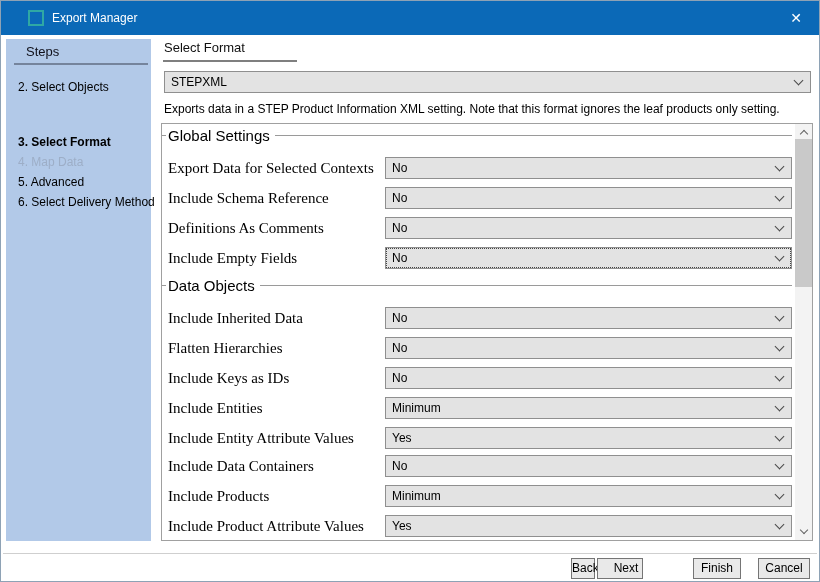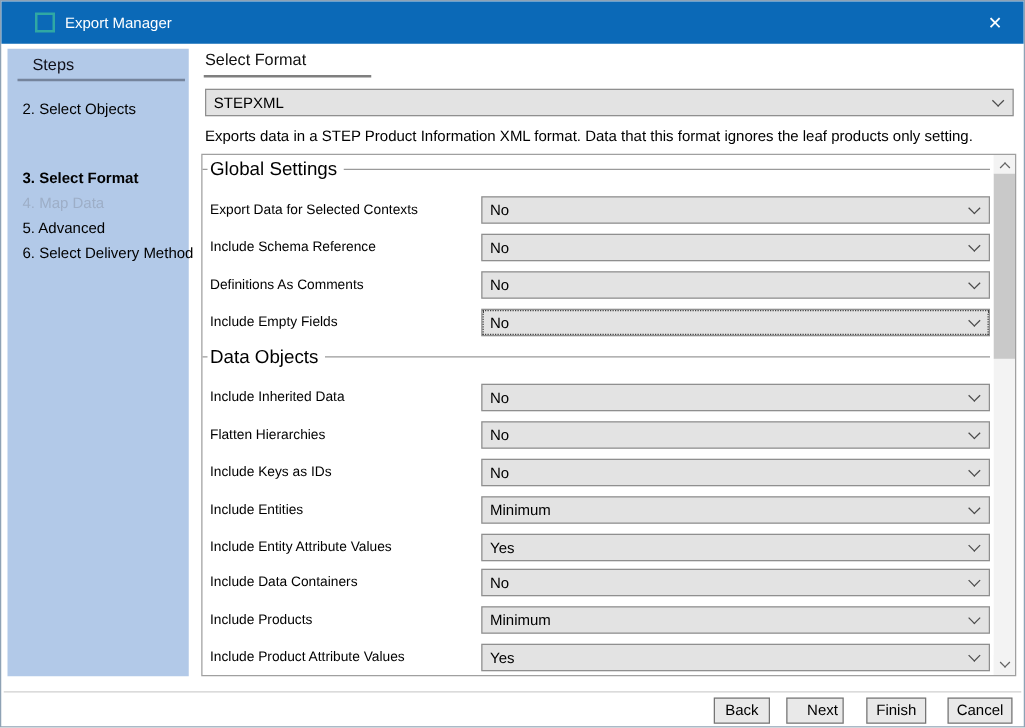--- a/index.html
+++ b/index.html
@@ -71,21 +71,21 @@
   }
   .legend {
     position: absolute; left: 0; right: 20px; height: 14px;
     display: flex; align-items: center; font-size: 15px; white-space: nowrap;
   }
   .legend::before { content: ""; width: 4px; height: 1px; background: var(--group-line, #9a9a9a); margin-right: 2px; }
   .legend::after  { content: ""; flex: 1; height: 1px; background: var(--group-line, #9a9a9a); margin-left: 5px; }
 
   .row { position: absolute; left: 6px; right: 20px; height: 22px; }
   .row .rlabel { position: absolute; left: 0; top: 0; width: 215px; height: 22px; line-height: 22px;
-    font-size: 11px; white-space: nowrap; overflow: hidden; }
+    font-size: 15px; white-space: nowrap; overflow: hidden; font-family: Liberation Serif, serif; }
   .row .combo { position: absolute; left: 217px; right: 0; top: 0; }
   .row .combo.focus { outline: 1px dotted #444; outline-offset: -2px; }
 
   
   .scrollbar { position: absolute; right: 0; top: 0; width: 17px; height: 416px;
     background: var(--scroll-track, #f3f3f3); }
   .scroll-btn { position: absolute; left: 0; width: 17px; height: 16px; background: var(--scroll-track, #f3f3f3);
     display: flex; align-items: center; justify-content: center; }
   .scroll-btn.up { top: 0; }
   .scroll-btn.down { bottom: 0; }
@@ -97,22 +97,22 @@
 
   
   .footer-sep { position: absolute; left: 2px; right: 2px; top: 552px; height: 1px; background: #cfcfcf; }
   .btn {
     position: absolute; top: 557px; height: 21px;
     background: var(--button-bg, #e9e9e9);
     border: 1px solid var(--button-border, #757575);
     font-size: 12px; text-align: center; line-height: 19px; cursor: default;
     font-family: "Liberation Sans", sans-serif;
   }
-  .btn.back   { left: 570px; width: 45px; }
-  .btn.next   { left: 628px; width: 46px; padding-left: 12px; }
+  .btn.back   { left: 570px; width: 24px; }
+  .btn.next   { left: 596px; width: 46px; padding-left: 12px; }
   .btn.finish { left: 692px; width: 48px; }
   .btn.cancel { left: 757px; width: 52px; }
 </style>
 </head>
 <body>
 
 <div class="window">
 
   <div class="titlebar">
     <span class="app-icon"></span>
@@ -133,21 +133,21 @@
   </div>
 
   <div class="page-title">Select Format</div>
   <div class="title-underline"></div>
 
   <div class="combo format-combo">
     <span class="combo-val">STEPXML</span>
     <span class="chev down"></span>
   </div>
 
-  <div class="format-desc">Exports data in a STEP Product Information XML format. Data that this format ignores the leaf products only setting.</div>
+  <div class="format-desc">Exports data in a STEP Product Information XML setting. Note that this format ignores the leaf products only setting.</div>
 
   <div class="panel">
 
     <div class="legend" style="top:4px;">
       <span>Global Settings</span>
     </div>
 
     <div class="row" style="top:33px;">
       <span class="rlabel">Export Data for Selected Contexts</span>
       <div class="combo">

